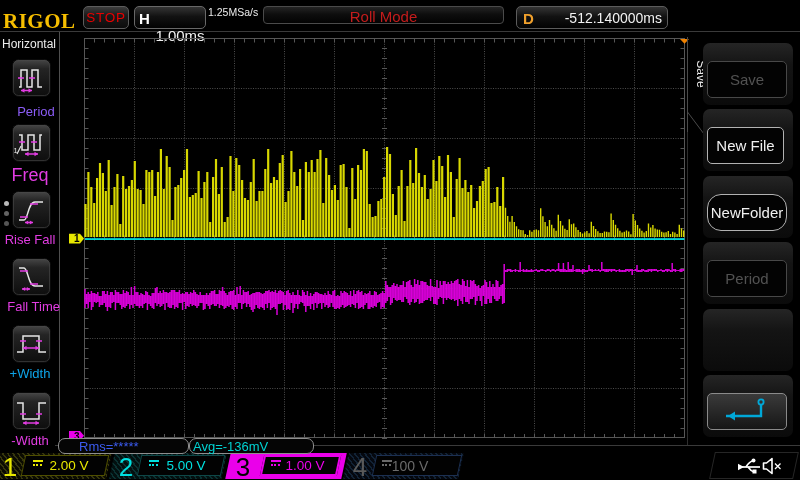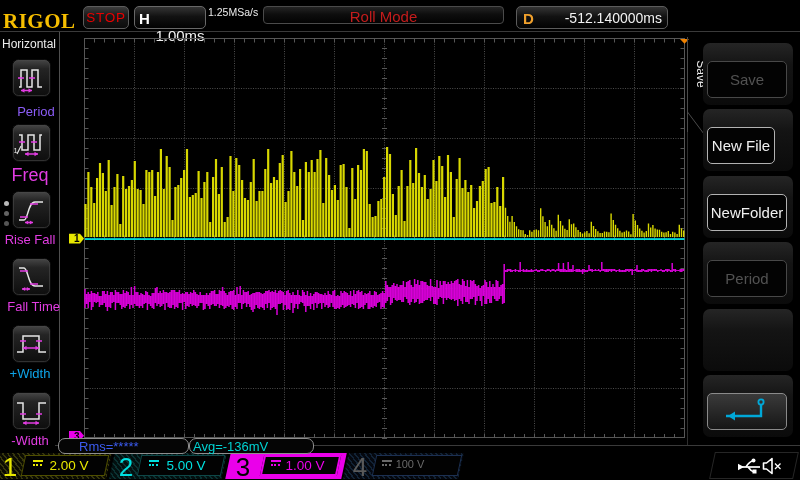--- a/index.html
+++ b/index.html
@@ -141,23 +141,23 @@
 
 <div style="position:absolute;left:687px;top:37px;width:1px;height:96px;background:#4a4a4a"></div>
 <div style="position:absolute;left:687px;top:132px;width:1px;height:314px;background:#2e2e2e"></div>
 <svg style="position:absolute;left:686px;top:112px" width="20" height="24" viewBox="0 0 20 24">
       <path d="M1.5 0L18 22" stroke="#4a4a4a" stroke-width="1"></path>
     </svg>
 <div style="position:absolute;left:681px;top:67px;width:40px;height:14px;line-height:14px;text-align:center;font-size:12px;color:#ececec;transform:rotate(90deg)">Save</div>
 <div style="position:absolute;left:703px;top:43px;width:90px;height:62px;background:linear-gradient(#252525,#141414 35%,#0b0b0b);border-radius:7px"></div>
     <div style="position:absolute;left:707px;top:61px;width:80px;height:37px;background:#030303;border:1px solid #484848;border-radius:5px;font-size:15px;color:#525252;text-align:center;line-height:36px">Save</div>
     <div style="position:absolute;left:703px;top:109px;width:90px;height:62px;background:linear-gradient(#252525,#141414 35%,#0b0b0b);border-radius:7px"></div>
-    <div style="position:absolute;left:707px;top:127px;width:68px;height:37px;background:#030303;border:1px solid #b2b2b2;border-radius:5px;font-size:15px;color:#f0f0f0;text-align:center;line-height:36px">New File</div>
+    <div style="position:absolute;left:707px;top:127px;width:77px;height:37px;background:#030303;border:1px solid #b2b2b2;border-radius:5px;font-size:15px;color:#f0f0f0;text-align:center;line-height:36px">New File</div>
     <div style="position:absolute;left:703px;top:176px;width:90px;height:62px;background:linear-gradient(#252525,#141414 35%,#0b0b0b);border-radius:7px"></div>
-    <div style="position:absolute;left:707px;top:194px;width:80px;height:37px;background:#030303;border:1px solid #b2b2b2;border-radius:5px;font-size:15px;color:#f0f0f0;text-align:center;line-height:36px">NewFolder</div>
+    <div style="position:absolute;left:707px;top:194px;width:80px;height:37px;background:#030303;border:1px solid #b2b2b2;border-radius:14px;font-size:15px;color:#f0f0f0;text-align:center;line-height:36px">NewFolder</div>
     <div style="position:absolute;left:703px;top:242px;width:90px;height:62px;background:linear-gradient(#252525,#141414 35%,#0b0b0b);border-radius:7px"></div>
     <div style="position:absolute;left:707px;top:260px;width:80px;height:37px;background:#030303;border:1px solid #484848;border-radius:5px;font-size:15px;color:#525252;text-align:center;line-height:36px">Period</div>
     <div style="position:absolute;left:703px;top:309px;width:90px;height:62px;background:linear-gradient(#252525,#141414 35%,#0b0b0b);border-radius:7px"></div>
     <div style="position:absolute;left:703px;top:375px;width:90px;height:62px;background:linear-gradient(#252525,#141414 35%,#0b0b0b);border-radius:7px"></div>
     <div style="position:absolute;left:707px;top:393px;width:80px;height:37px;background:linear-gradient(#3a3a3a,#161616);border:1px solid #8a8a8a;border-radius:5px">
       <svg width="80" height="37" viewBox="0 0 80 37" style="display:block">
         <circle cx="53" cy="8" r="2.6" fill="none" stroke="#00a8d8" stroke-width="1.8"></circle>
         <path d="M53 10.5V22H18" fill="none" stroke="#00a8d8" stroke-width="2.4"></path>
         <path d="M20 22l7-4.5v9z" fill="#00a8d8"></path>
       </svg>
@@ -180,21 +180,21 @@
     <div style="position:absolute;left:33px;top:464px;width:10px;height:2px;background:repeating-linear-gradient(90deg,#e8e800 0 2px,transparent 2px 3.5px)"></div>
     <div style="position:absolute;left:34px;top:458px;width:70px;text-align:center;font-size:13.5px;color:#e8e800">2.00 V</div>
     <div style="position:absolute;left:149px;top:460px;width:10px;height:2px;background:#00e0e0"></div>
     <div style="position:absolute;left:149px;top:464px;width:10px;height:2px;background:repeating-linear-gradient(90deg,#00e0e0 0 2px,transparent 2px 3.5px)"></div>
     <div style="position:absolute;left:151px;top:458px;width:70px;text-align:center;font-size:13.5px;color:#00e0e0">5.00 V</div>
     <div style="position:absolute;left:271px;top:460px;width:10px;height:2px;background:#ea00ea"></div>
     <div style="position:absolute;left:271px;top:464px;width:10px;height:2px;background:repeating-linear-gradient(90deg,#ea00ea 0 2px,transparent 2px 3.5px)"></div>
     <div style="position:absolute;left:270px;top:458px;width:70px;text-align:center;font-size:13.5px;color:#ea00ea">1.00 V</div>
     <div style="position:absolute;left:382px;top:460px;width:10px;height:2px;background:#6a6a6a"></div>
     <div style="position:absolute;left:382px;top:464px;width:10px;height:2px;background:repeating-linear-gradient(90deg,#6a6a6a 0 2px,transparent 2px 3.5px)"></div>
-    <div style="position:absolute;left:375px;top:458px;width:70px;text-align:center;font-size:11px;color:#6a6a6a">100 V</div>
+    <div style="position:absolute;left:375px;top:458px;width:70px;text-align:center;font-size:14px;color:#6a6a6a">100 V</div>
 <div style="position:absolute;left:712px;top:452px;width:84px;height:27px;border:1px solid #262626;transform:skewX(-12deg)"></div>
     <svg style="position:absolute;left:734px;top:453px" width="52" height="24" viewBox="0 0 52 24">
       <path d="M8 14H26" stroke="#fff" stroke-width="1.7"></path>
       <path d="M10 14l-6-3.2v6.4z" fill="#fff"></path>
       <path d="M12 14c2.5-4 4-5.5 6.5-6" fill="none" stroke="#fff" stroke-width="1.7"></path>
       <circle cx="19.5" cy="7.5" r="2" fill="#fff"></circle>
       <path d="M14 14c2.5 3.5 4 4.5 6 5" fill="none" stroke="#fff" stroke-width="1.7"></path>
       <rect x="18.5" y="16.5" width="4" height="4" fill="#fff"></rect>
       <path d="M38 5.5l-5.5 4.5h-3v6h3l5.5 4.5z" fill="none" stroke="#fff" stroke-width="1.6" stroke-linejoin="round"></path>
       <path d="M41 10.5l5.5 5.5M46.5 10.5l-5.5 5.5" stroke="#fff" stroke-width="1.3"></path>

